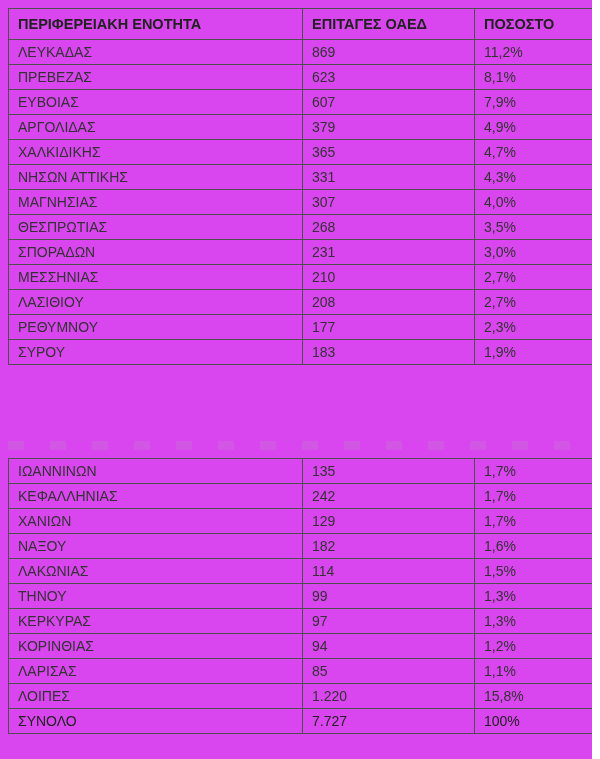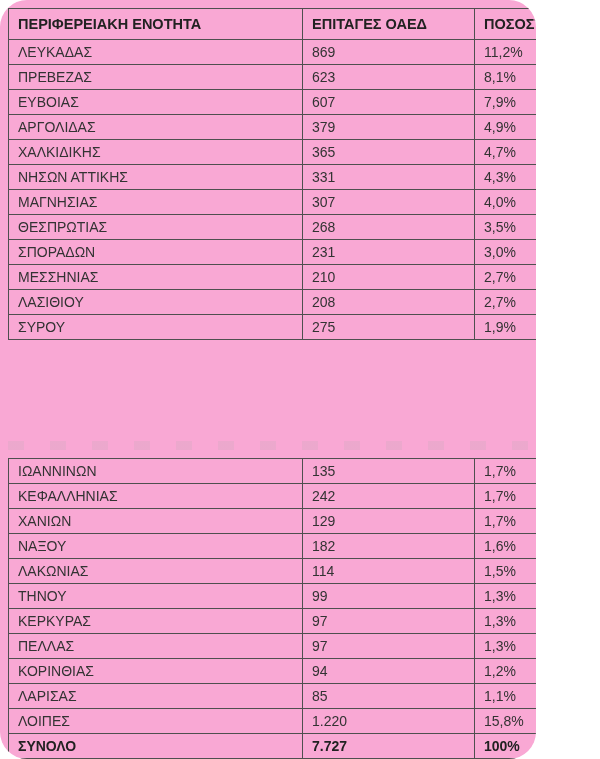--- a/index.html
+++ b/index.html
@@ -1,24 +1,23 @@
 <!DOCTYPE html>
 <html><head>
 <meta charset="utf-8">
 <style>
   html, body { margin: 0; padding: 0; }
   body { background: #ffffff; }
   .page {
     position: relative;
-    width: 536px;
+    width: 592px;
     height: 759px;
-    background: #f9a8d4;
+    background: #d946ef;
     overflow: hidden;
     font-family: "Liberation Sans", sans-serif;
-    border-radius: 27px;
   }
   table.data-table {
     position: absolute;
     left: 8px;
     border-collapse: collapse;
     table-layout: fixed;
     width: 585px;
     font-family: "Liberation Sans", sans-serif;
     font-size: 14px;
     color: #333333;
@@ -34,21 +33,21 @@
     height: 19px;
   }
   table.data-table th {
     font-weight: bold;
     color: #222222;
     padding-top: 5px;
     padding-bottom: 6px;
     font-size: 14.5px;
   }
   table.data-table tr.total td {
-    font-weight: bold;
+    font-weight: normal;
     color: #222222;
   }
   #table-top { top: 8px; }
   #table-bottom { top: 458px; }
   .scan-artifact {
     position: absolute;
     left: 8px;
     top: 441px;
     width: 584px;
     height: 9px;
@@ -131,22 +130,27 @@
           <td>ΜΕΣΣΗΝΙΑΣ</td>
           <td>210</td>
           <td>2,7%</td>
         </tr>
         <tr>
           <td>ΛΑΣΙΘΙΟΥ</td>
           <td>208</td>
           <td>2,7%</td>
         </tr>
         <tr>
+          <td>ΡΕΘΥΜΝΟΥ</td>
+          <td>177</td>
+          <td>2,3%</td>
+        </tr>
+        <tr>
           <td>ΣΥΡΟΥ</td>
-          <td>275</td>
+          <td>183</td>
           <td>1,9%</td>
         </tr>
       </tbody>
   </table>
 
   <div class="scan-artifact"></div>
 
   <table class="data-table" id="table-bottom">
     <colgroup>
       <col class="c-region">
@@ -183,25 +187,20 @@
           <td>ΤΗΝΟΥ</td>
           <td>99</td>
           <td>1,3%</td>
         </tr>
         <tr>
           <td>ΚΕΡΚΥΡΑΣ</td>
           <td>97</td>
           <td>1,3%</td>
         </tr>
         <tr>
-          <td>ΠΕΛΛΑΣ</td>
-          <td>97</td>
-          <td>1,3%</td>
-        </tr>
-        <tr>
           <td>ΚΟΡΙΝΘΙΑΣ</td>
           <td>94</td>
           <td>1,2%</td>
         </tr>
         <tr>
           <td>ΛΑΡΙΣΑΣ</td>
           <td>85</td>
           <td>1,1%</td>
         </tr>
         <tr>

